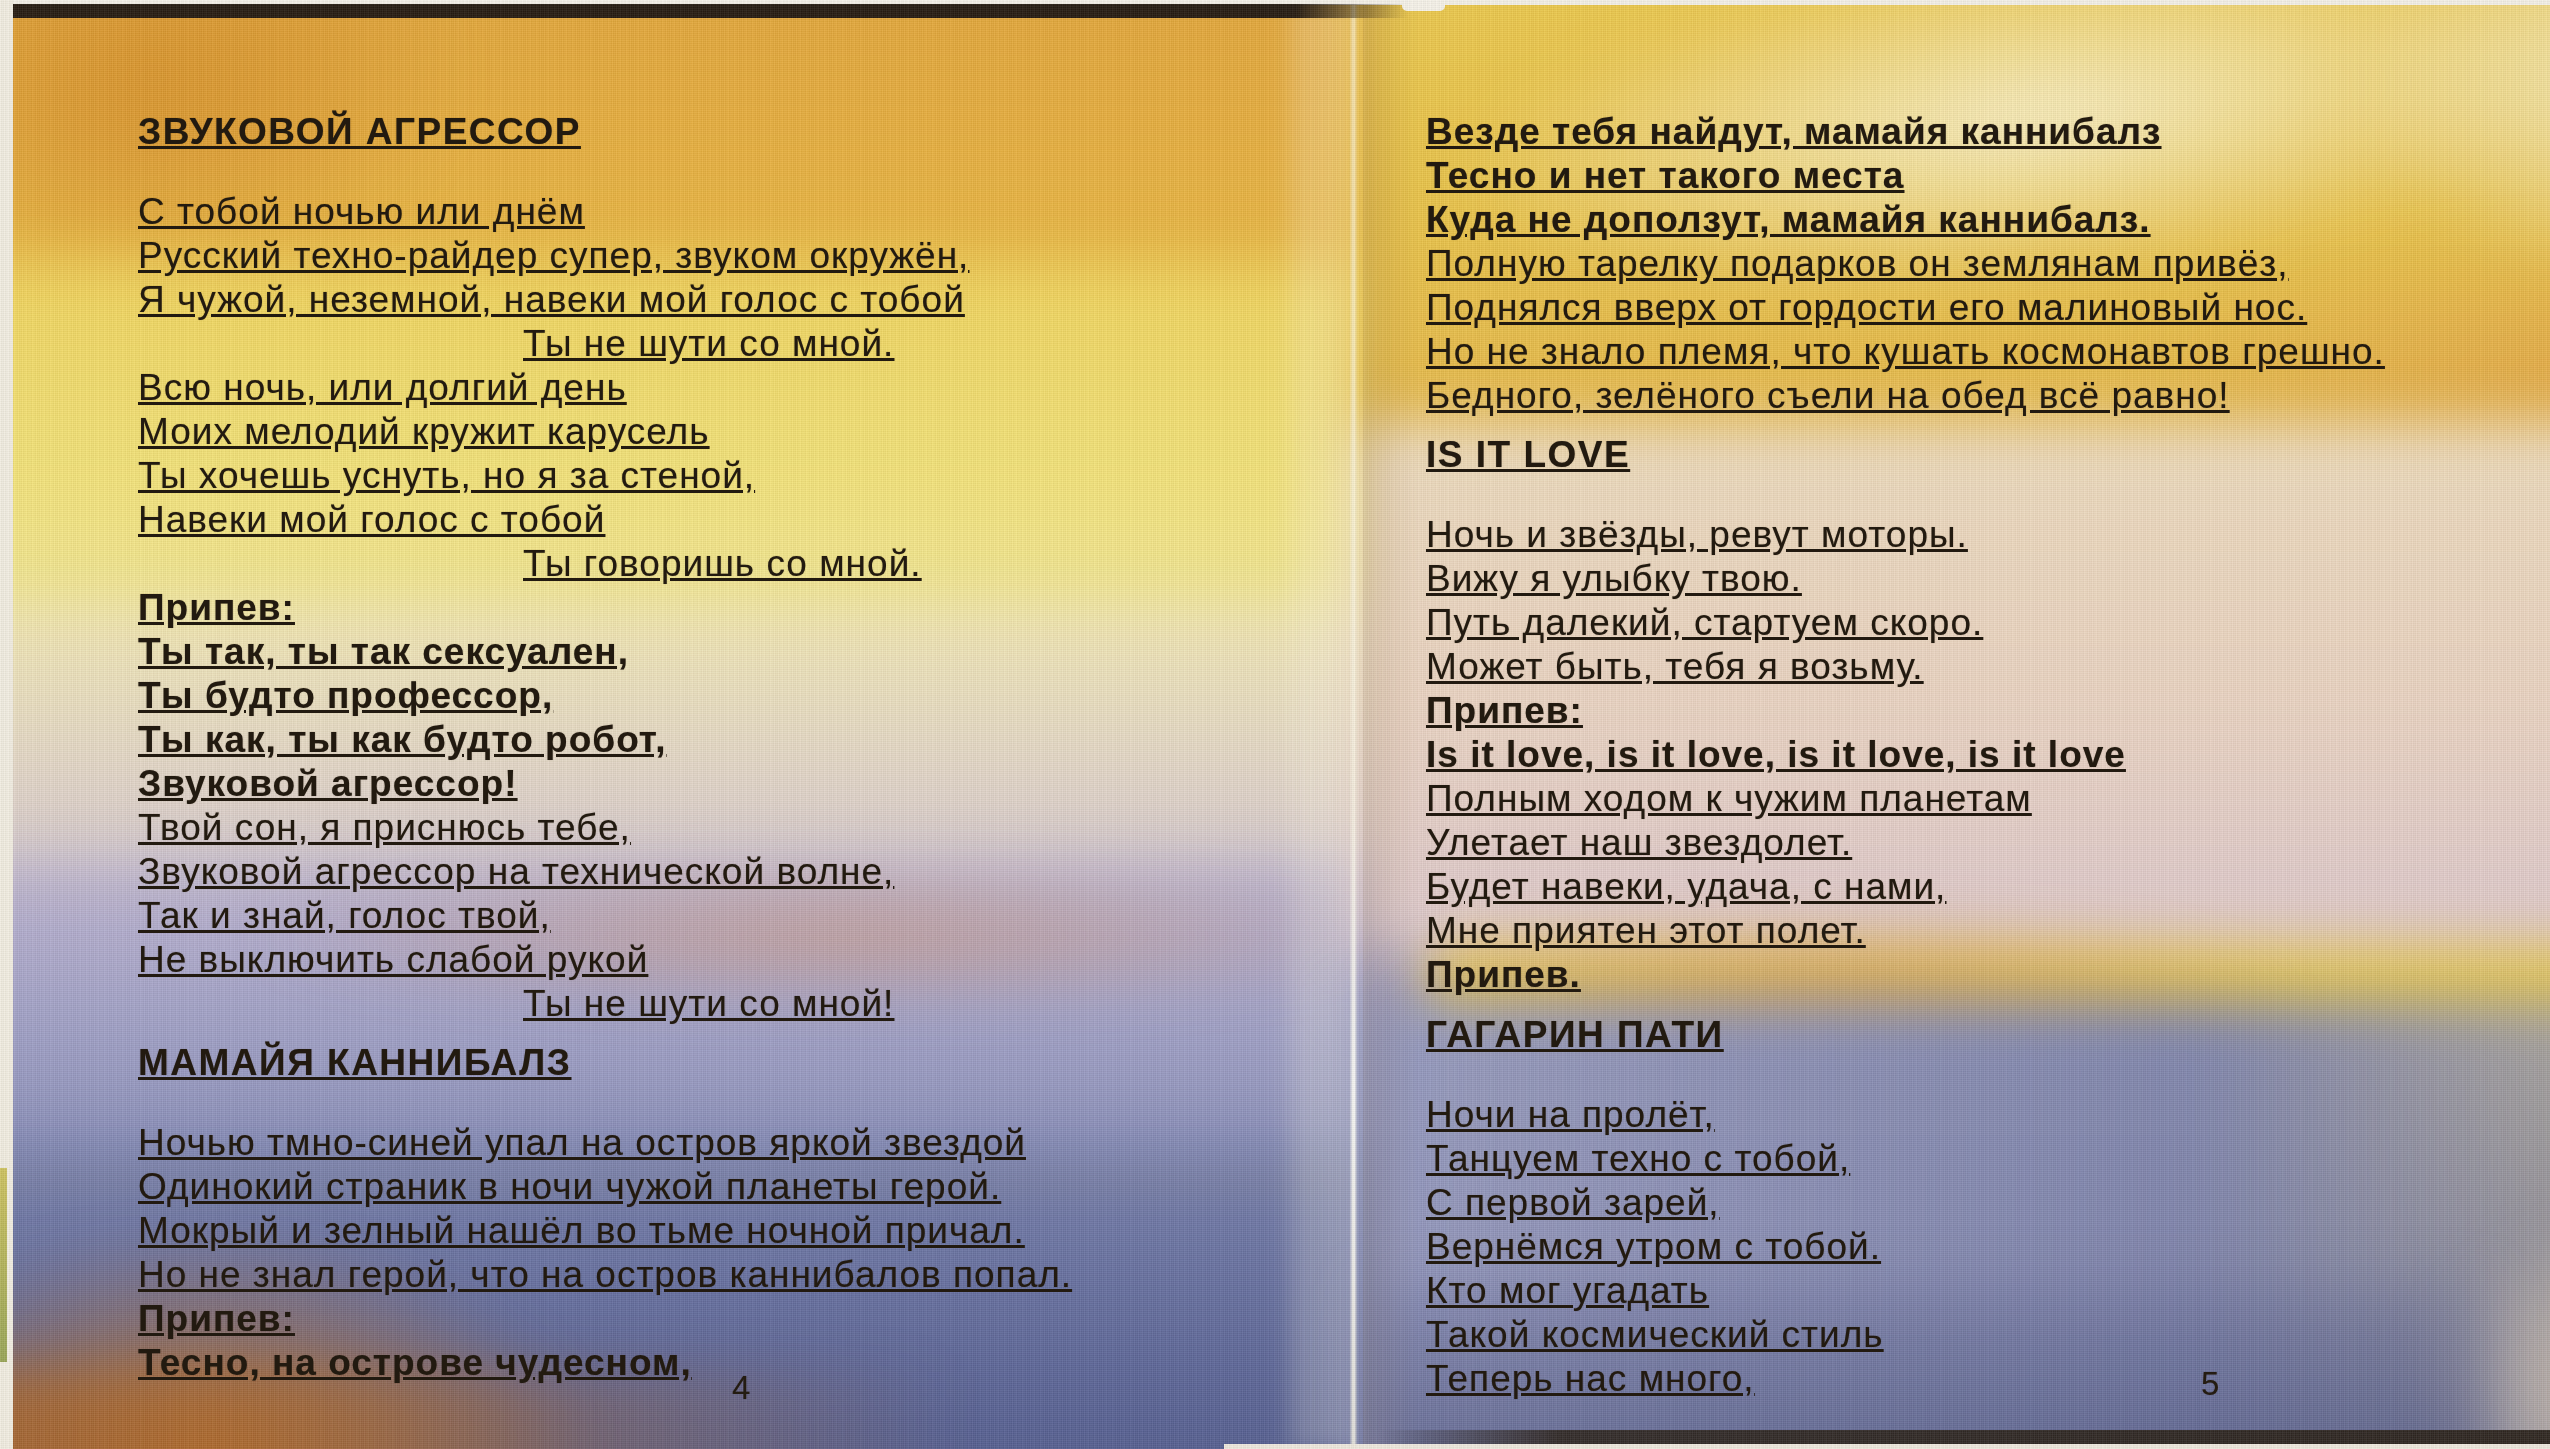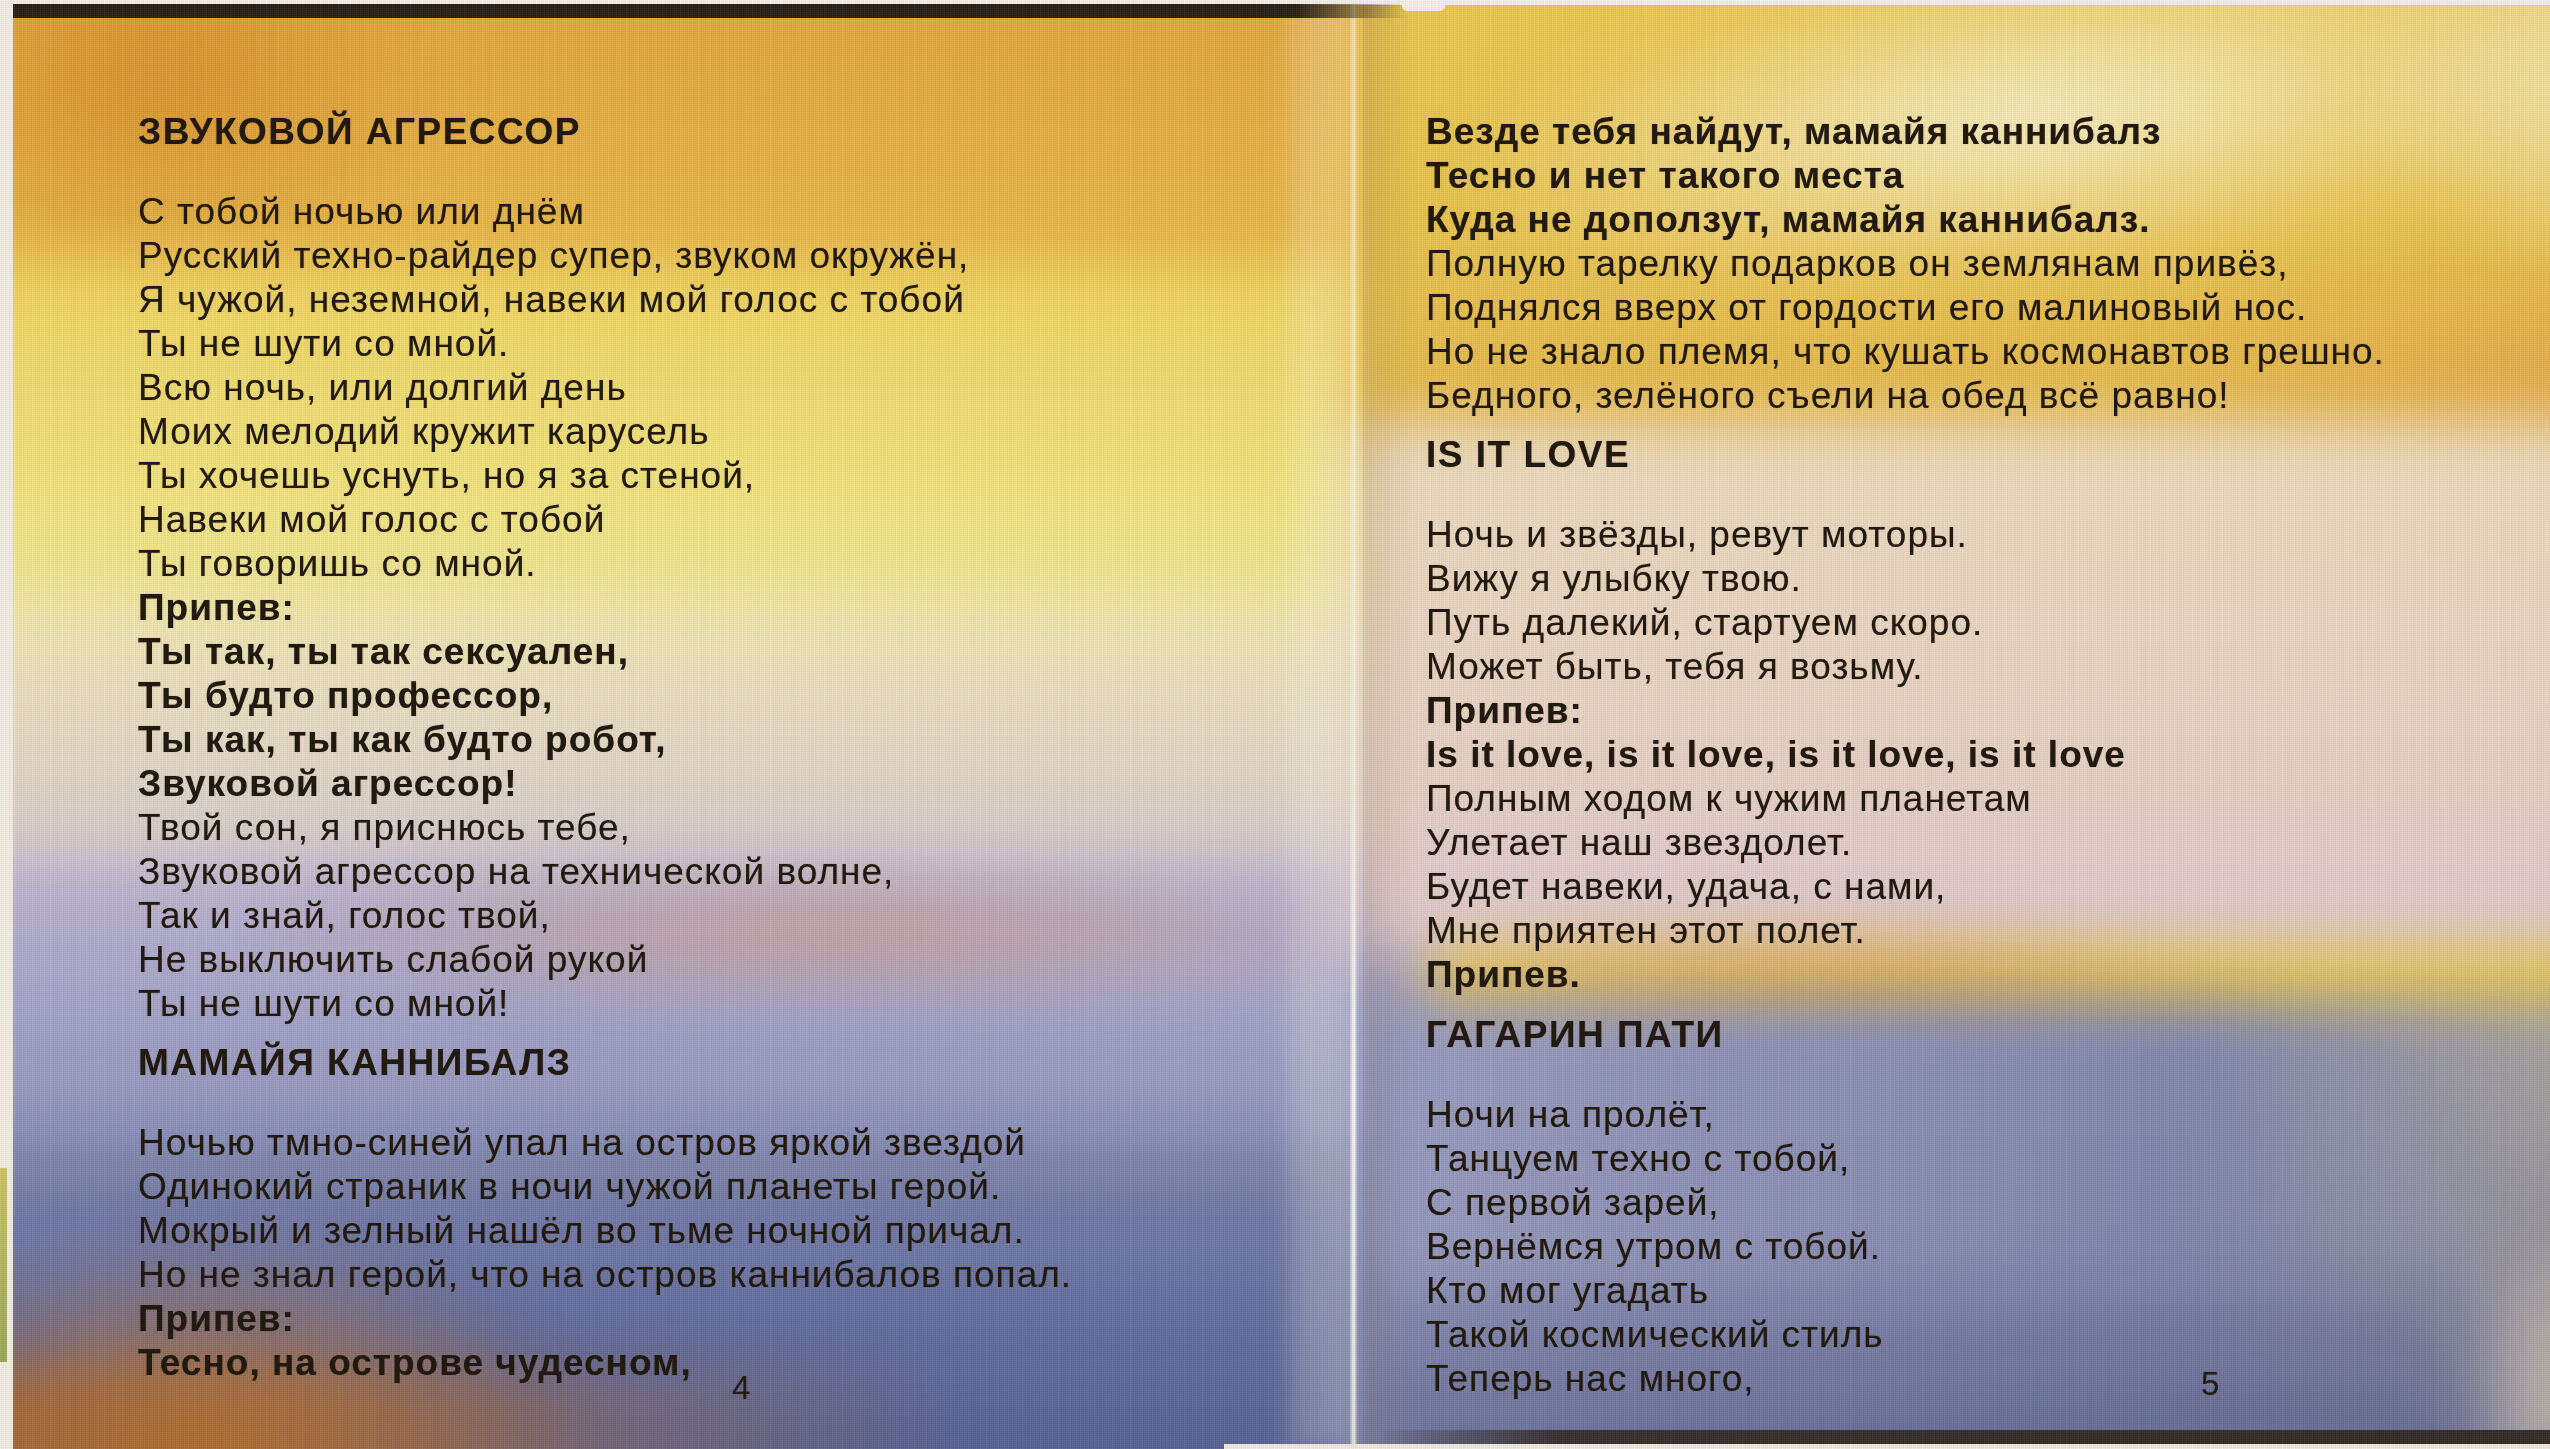--- a/index.html
+++ b/index.html
@@ -16,26 +16,27 @@
   
   .col{
     position:absolute;
     z-index:40;
     color:#221a10;
     font-size:37px;
     line-height:44px;
     letter-spacing:1px;
     white-space:pre;
     text-shadow:0 0 1px rgba(45,30,12,.45);
+    text-decoration:underline;
   }
   .ln{white-space:pre;}
   .ln.t{font-weight:700;letter-spacing:1.5px;margin:15.3px 0 36px 0;}
   .ln.t:first-child{margin-top:0;}
   .ln.b{font-weight:700;}
-  .ln.i{}
+  .ln.i{margin-left:385px;}
   .pagenum{
     position:absolute;z-index:40;color:#241c12;
     font-size:33px;line-height:33px;
     text-shadow:0 0 1px rgba(45,30,12,.4);
   }
   
   .tex1{
     position:absolute;inset:0;z-index:30;pointer-events:none;
     background-image:
       repeating-linear-gradient(0deg, rgba(255,255,255,.045) 0 1px, rgba(60,40,20,.035) 1px 2px),

